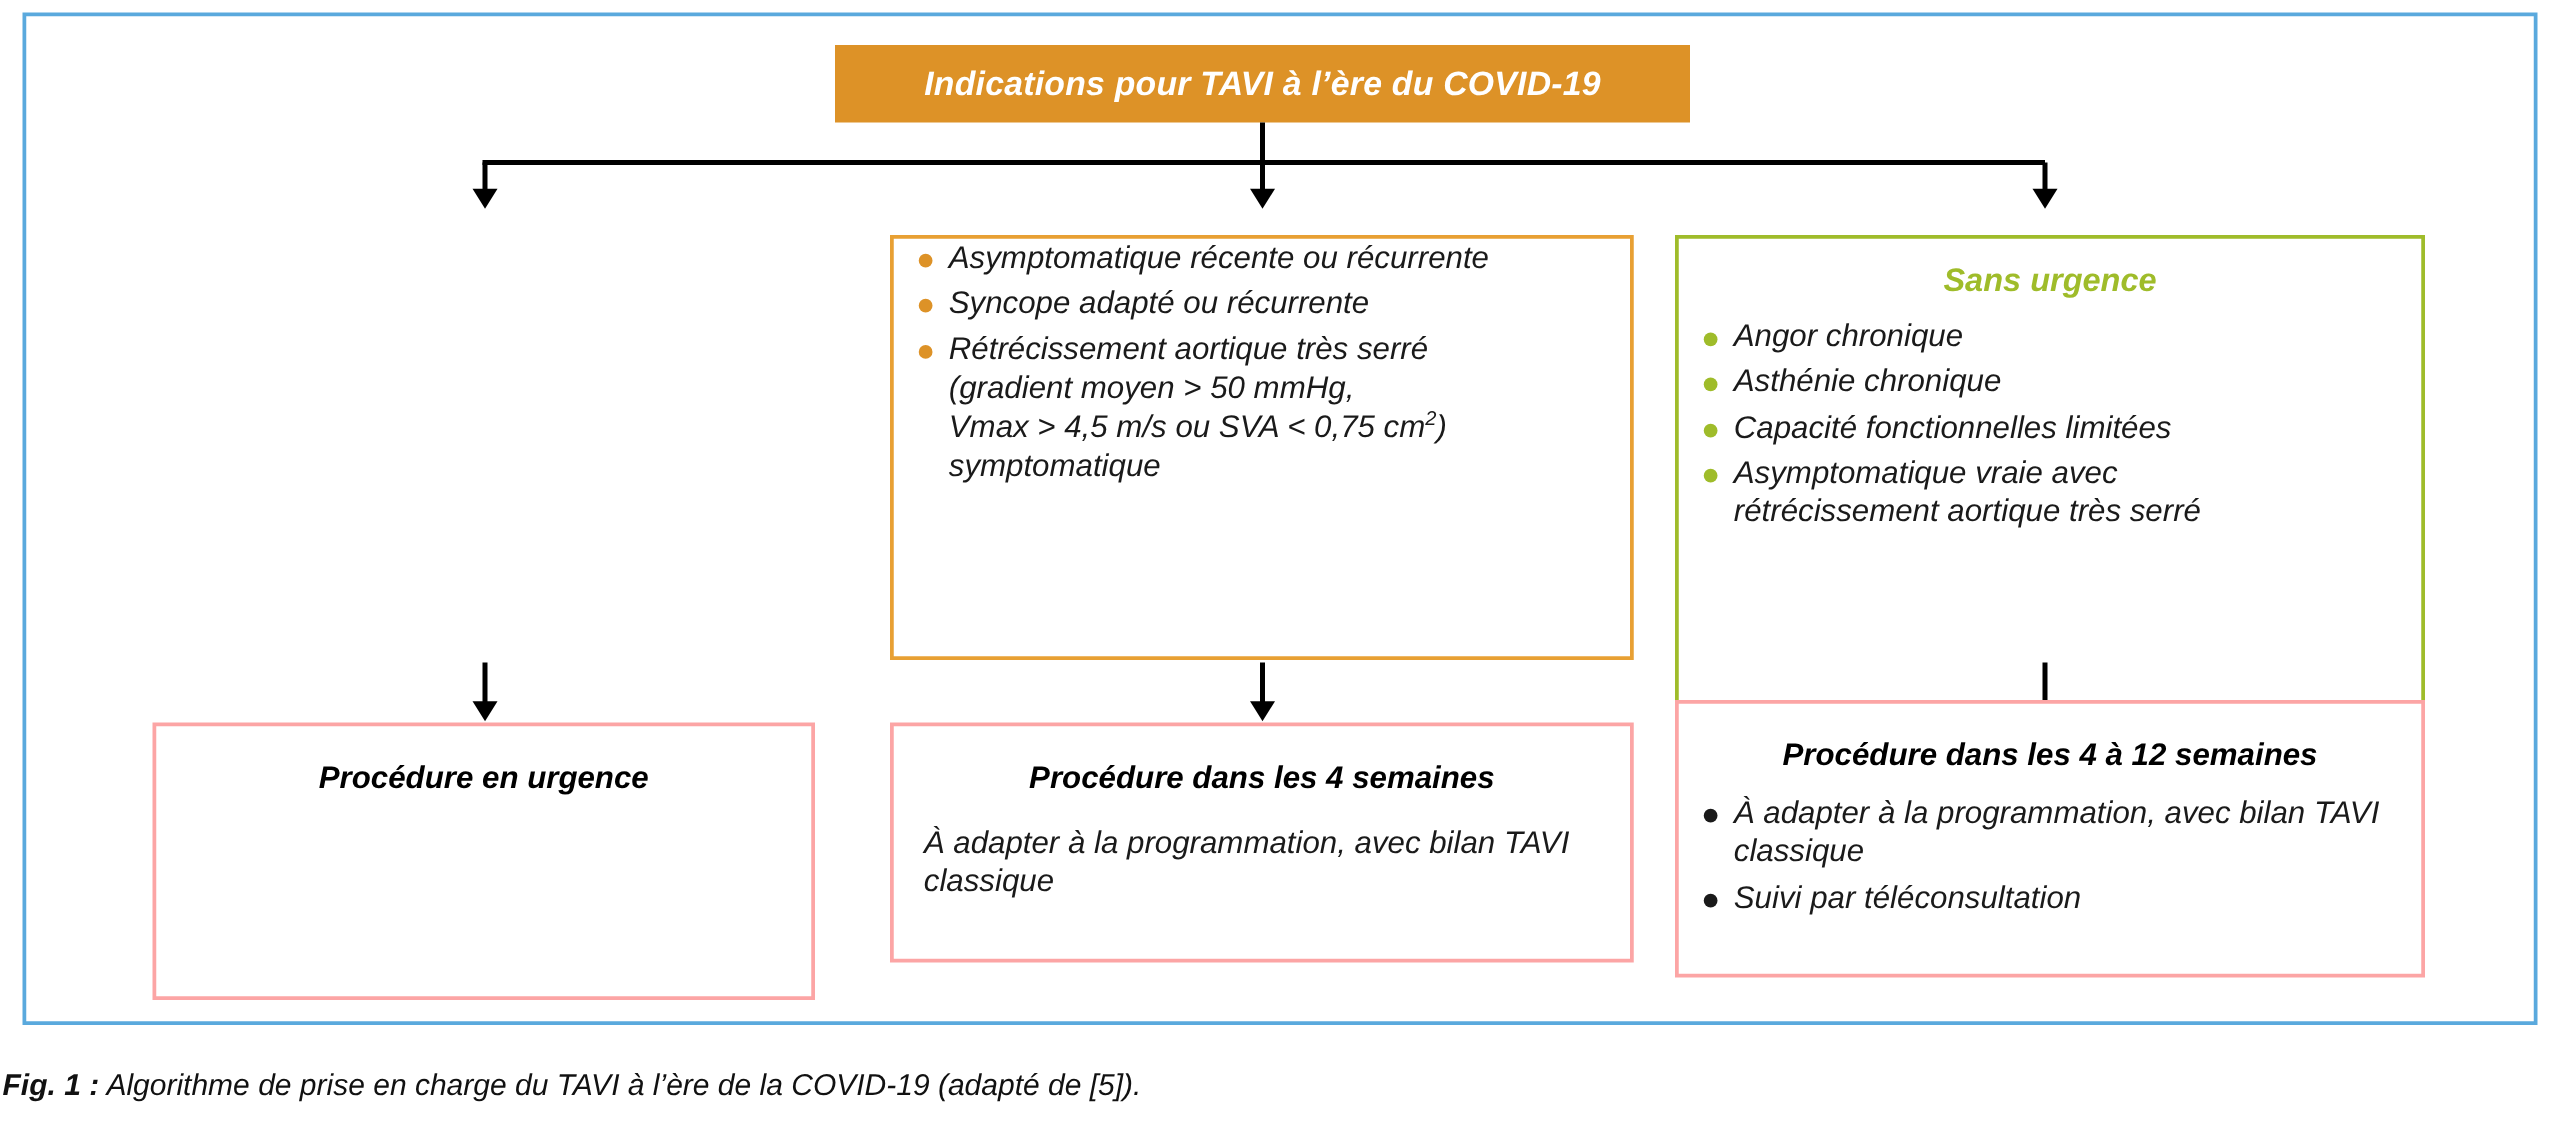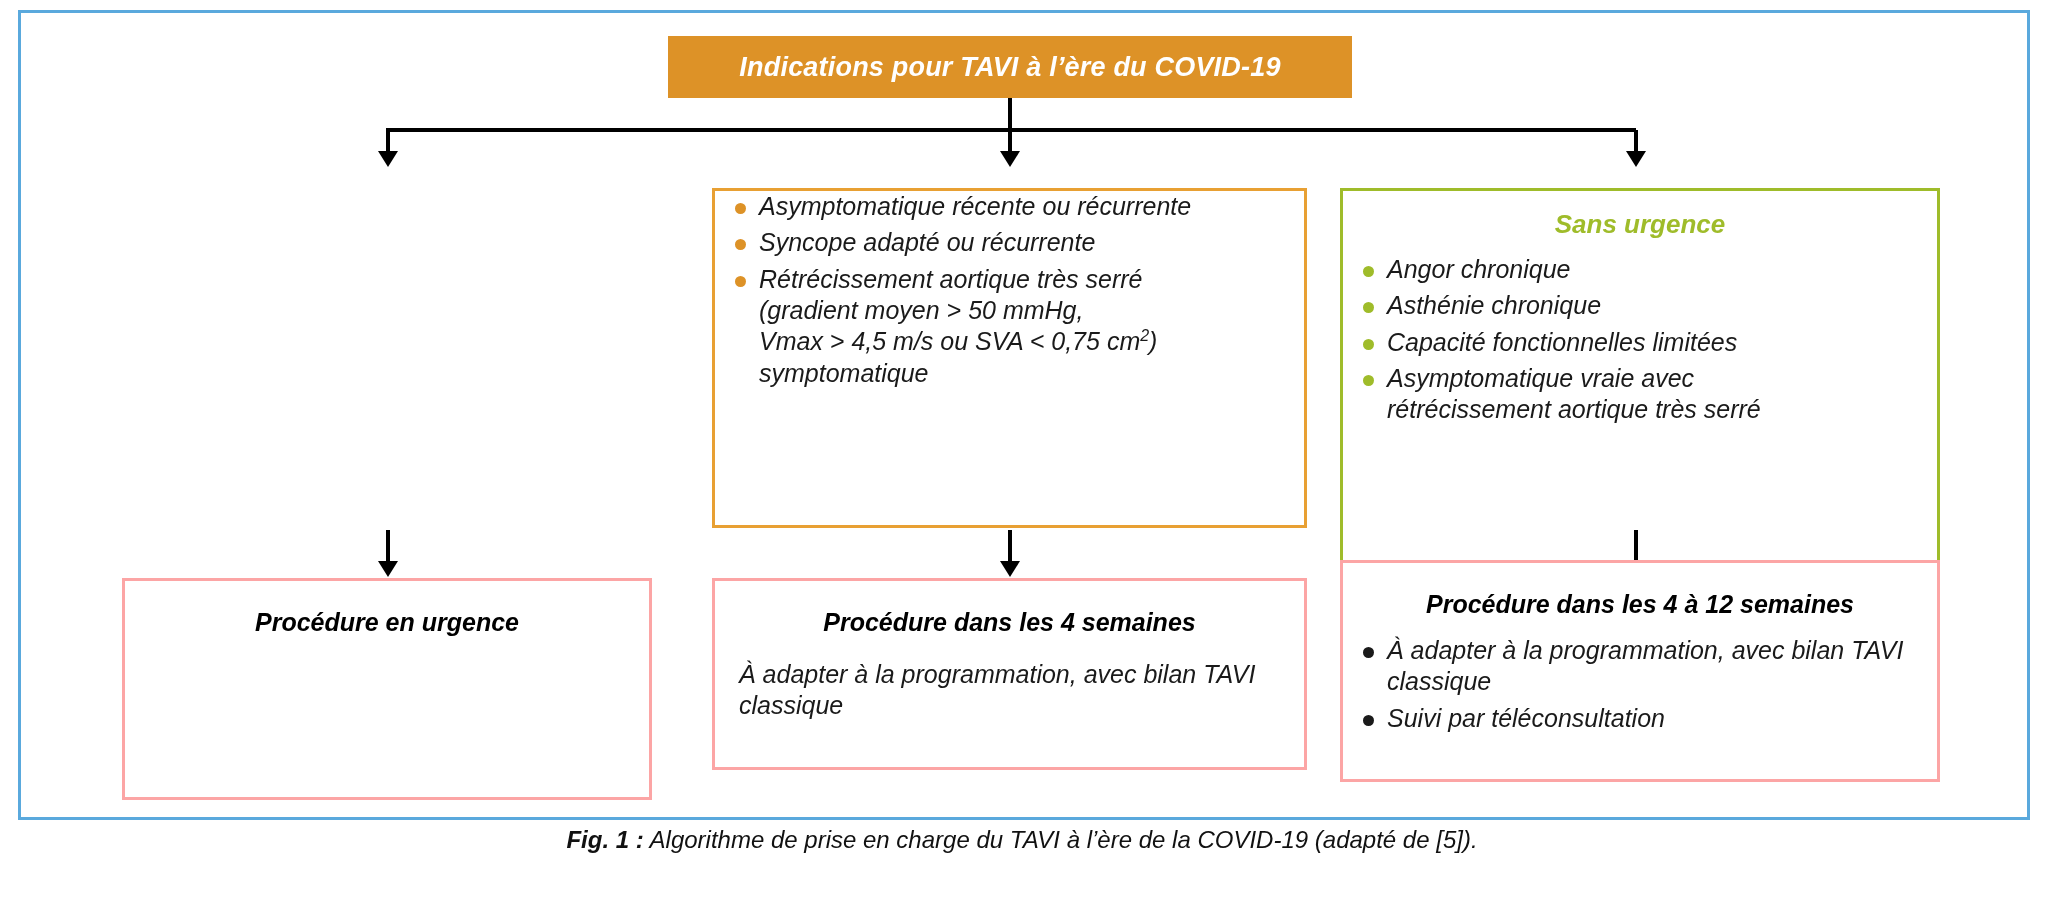--- a/index.html
+++ b/index.html
@@ -141,25 +141,24 @@
     margin: 22px 22px 0 24px;
     color: #1a1a1a;
   }
   .out-box .bullet-list { margin-top: 16px; }
   .out-box .bullet-list li { font-size: 25px; }
 
   
   .caption {
     position: absolute;
     left: 2px;
-    top: 826px;
+    top: 855px;
     width: 2040px;
     font-size: 24px;
     color: #111111;
-    text-align: center;
   }
   .caption b { font-weight: bold; }
 </style>
 </head>
 <body>
 
 <div id="page">
 
   <div class="figure-frame"></div>
 

